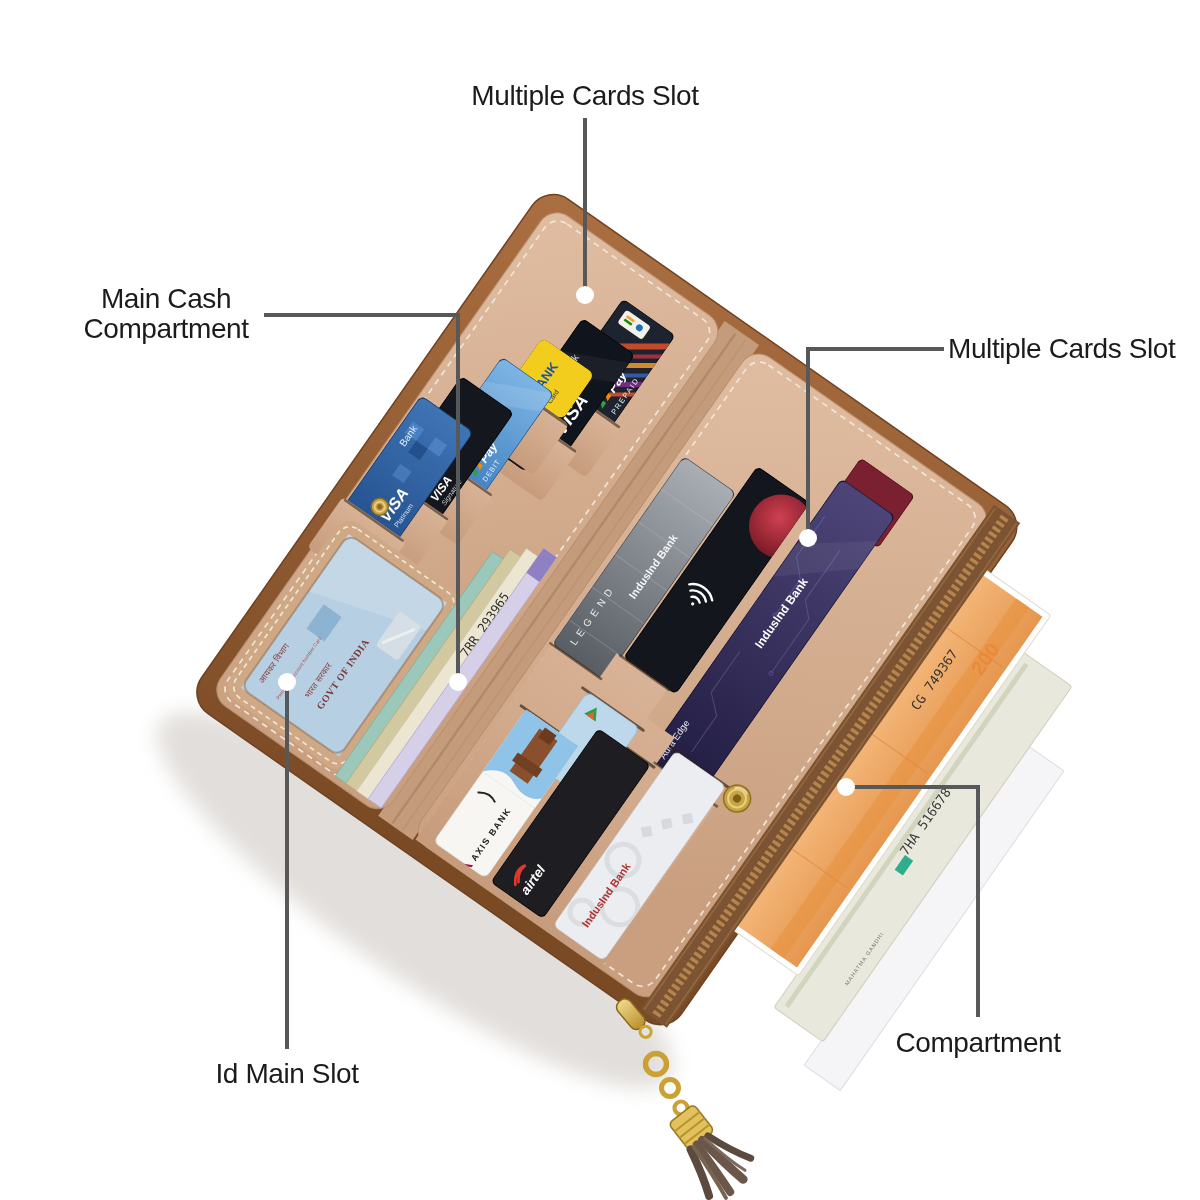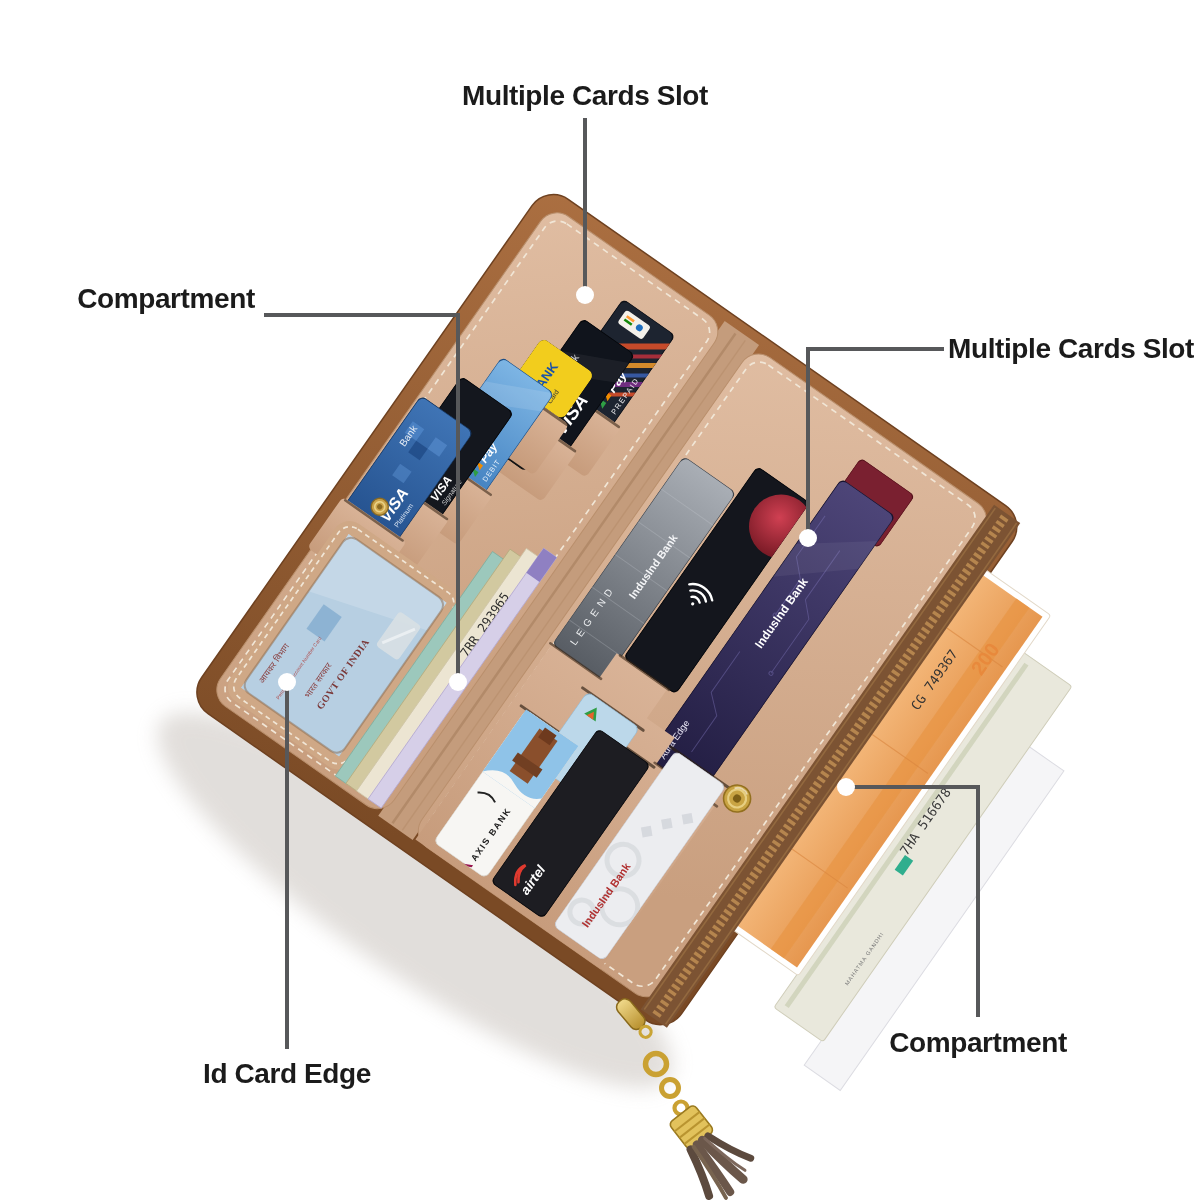--- a/index.html
+++ b/index.html
@@ -1,19 +1,19 @@
 <!DOCTYPE html>
 <html><head>
 <meta charset="utf-8">
 <style>
   html,body{margin:0;padding:0;background:#fff;}
   .stage{position:relative;width:1200px;height:1200px;background:#fff;overflow:hidden;
          font-family:"Liberation Sans",sans-serif;}
   .stage svg{position:absolute;left:0;top:0;}
-  .callout-label{position:absolute;font-weight:700;font-size:28px;line-height:1.08;
+  .callout-label{position:absolute;font-weight:400;font-size:28px;line-height:1.08;
     color:#1b1b1b;letter-spacing:-0.4px;text-align:center;}
   .callout-label.align-left{text-align:left;}
   .wtxt{font-family:"Liberation Sans",sans-serif;}
   .mono{font-family:"DejaVu Sans Mono",monospace;}
 </style>
 </head>
 <body>
 
 <div class="stage">
 <svg width="1200" height="1200" viewBox="0 0 1200 1200">
@@ -421,27 +421,28 @@
     <circle cx="287" cy="682" r="9"></circle>
     <circle cx="846" cy="787" r="9"></circle>
   </g>
 </svg>
 
 <div class="callout-label" style="left:405px;top:81px;width:360px;">
   <span>Multiple Cards Slot</span>
 </div>
 
 <div class="callout-label" style="left:40px;top:284px;width:252px;">
+  <span style="display:block">Main Cash</span>
   <span style="display:block">Compartment</span>
 </div>
 
 <div class="callout-label align-left" style="left:948px;top:334px;width:252px;">
   <span>Multiple Cards Slot</span>
 </div>
 
 <div class="callout-label" style="left:162px;top:1059px;width:250px;">
-  <span>Id Card Edge</span>
+  <span>Id Main Slot</span>
 </div>
 
 <div class="callout-label" style="left:853px;top:1028px;width:250px;">
   <span style="display:block">Compartment</span>
 </div>
 </div>
 
 </body></html>

